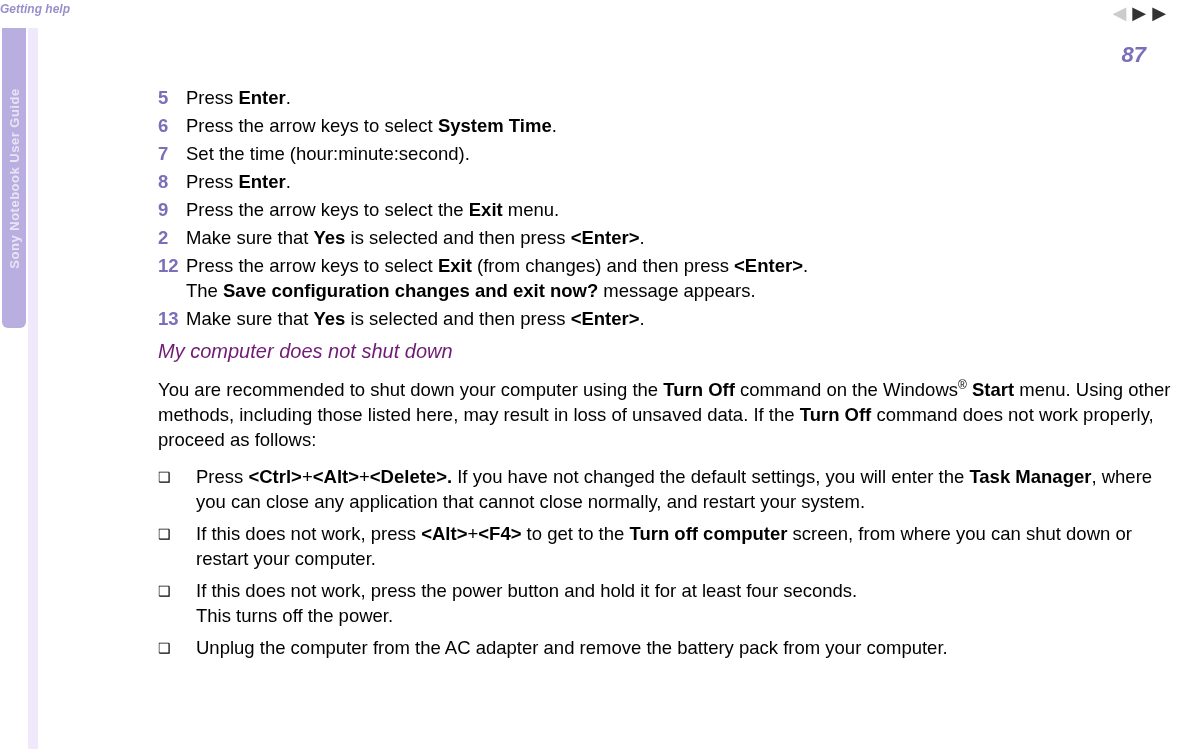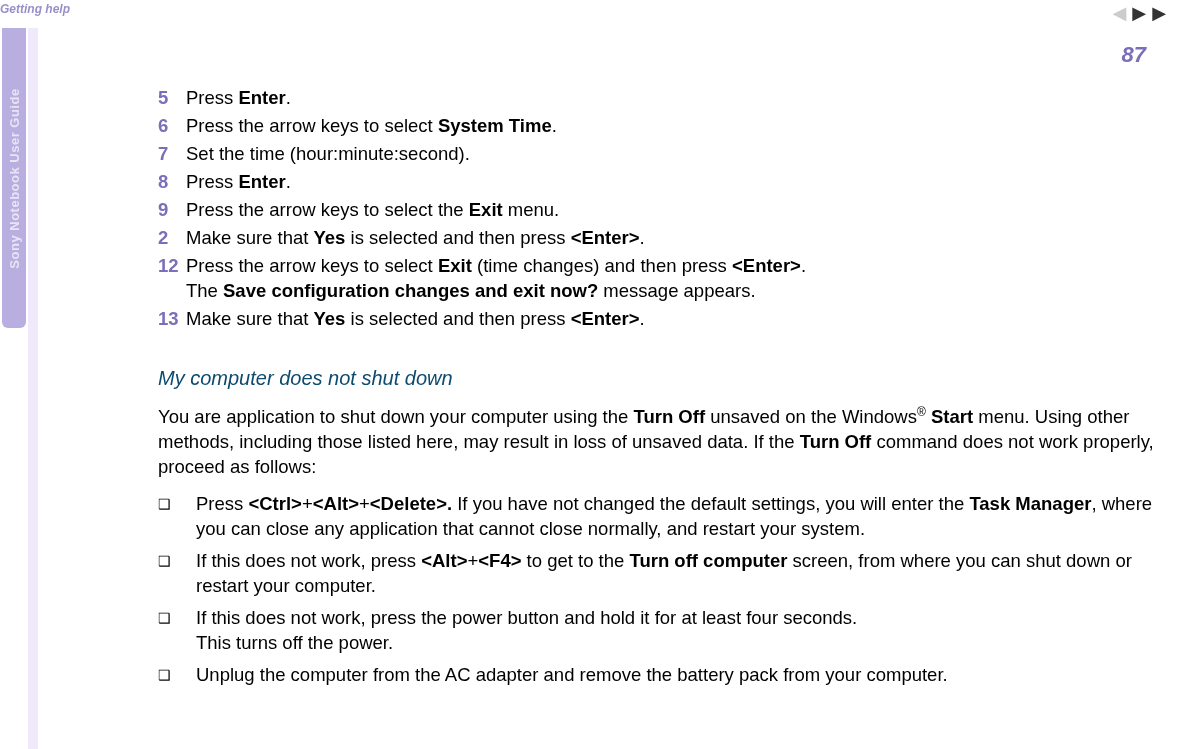--- a/index.html
+++ b/index.html
@@ -79,25 +79,25 @@
     }
     .item-num {
       width: 28px;
       flex-shrink: 0;
       font-weight: bold;
       color: #7a6fb8;
     }
     .item-text { flex: 1; }
     .item-text b { font-weight: bold; }
     .subheading {
-      margin-top: 35px;
+      margin-top: 8px;
       margin-bottom: 14px;
       font-size: 20px;
       font-style: italic;
-      color: #0c4a6e;
+      color: #701a75;
       font-weight: normal;
     }
     .para {
       font-size: 18.5px;
       line-height: 1.35;
       color: #000;
       margin-bottom: 12px;
     }
     .para b { font-weight: bold; text-align: right; }
     .sup { font-size: 12px; vertical-align: super; }
@@ -165,32 +165,32 @@
     <li class="numbered-item">
       <span class="item-num">9</span>
       <span class="item-text"><span>Press the arrow keys to select the </span><b>Exit</b><span> menu.</span></span>
     </li>
     <li class="numbered-item">
       <span class="item-num">2</span>
       <span class="item-text"><span>Make sure that </span><b>Yes</b><span> is selected and then press </span><b>&lt;Enter&gt;</b><span>.</span></span>
     </li>
     <li class="numbered-item">
       <span class="item-num">12</span>
-      <span class="item-text"><span>Press the arrow keys to select </span><b>Exit</b><span> (time changes) and then press </span><b>&lt;Enter&gt;</b><span>.</span><br><span>The </span><b>Save configuration changes and exit now?</b><span> message appears.</span></span>
+      <span class="item-text"><span>Press the arrow keys to select </span><b>Exit</b><span> (from changes) and then press </span><b>&lt;Enter&gt;</b><span>.</span><br><span>The </span><b>Save configuration changes and exit now?</b><span> message appears.</span></span>
     </li>
     <li class="numbered-item">
       <span class="item-num">13</span>
       <span class="item-text"><span>Make sure that </span><b>Yes</b><span> is selected and then press </span><b>&lt;Enter&gt;</b><span>.</span></span>
     </li>
   </ol>
 
   <h3 class="subheading">My computer does not shut down</h3>
 
   <p class="para">
-    <span>You are application to shut down your computer using the </span><b>Turn Off</b><span> unsaved on the Windows</span><span class="sup">®</span><b> Start</b><span> menu. Using other methods, including those listed here, may result in loss of unsaved data. If the </span><b>Turn Off</b><span> command does not work properly, proceed as follows:</span>
+    <span>You are recommended to shut down your computer using the </span><b>Turn Off</b><span> command on the Windows</span><span class="sup">®</span><b> Start</b><span> menu. Using other methods, including those listed here, may result in loss of unsaved data. If the </span><b>Turn Off</b><span> command does not work properly, proceed as follows:</span>
   </p>
 
   <ul class="bullet-list">
     <li class="bullet-item">
       <span class="bullet-marker">❑</span>
       <span class="bullet-text"><span>Press </span><b>&lt;Ctrl&gt;</b><span>+</span><b>&lt;Alt&gt;</b><span>+</span><b>&lt;Delete&gt;.</b><span> If you have not changed the default settings, you will enter the </span><b>Task Manager</b><span>, where you can close any application that cannot close normally, and restart your system.</span></span>
     </li>
     <li class="bullet-item">
       <span class="bullet-marker">❑</span>
       <span class="bullet-text"><span>If this does not work, press </span><b>&lt;Alt&gt;</b><span>+</span><b>&lt;F4&gt;</b><span> to get to the </span><b>Turn off computer</b><span> screen, from where you can shut down or restart your computer.</span></span>

